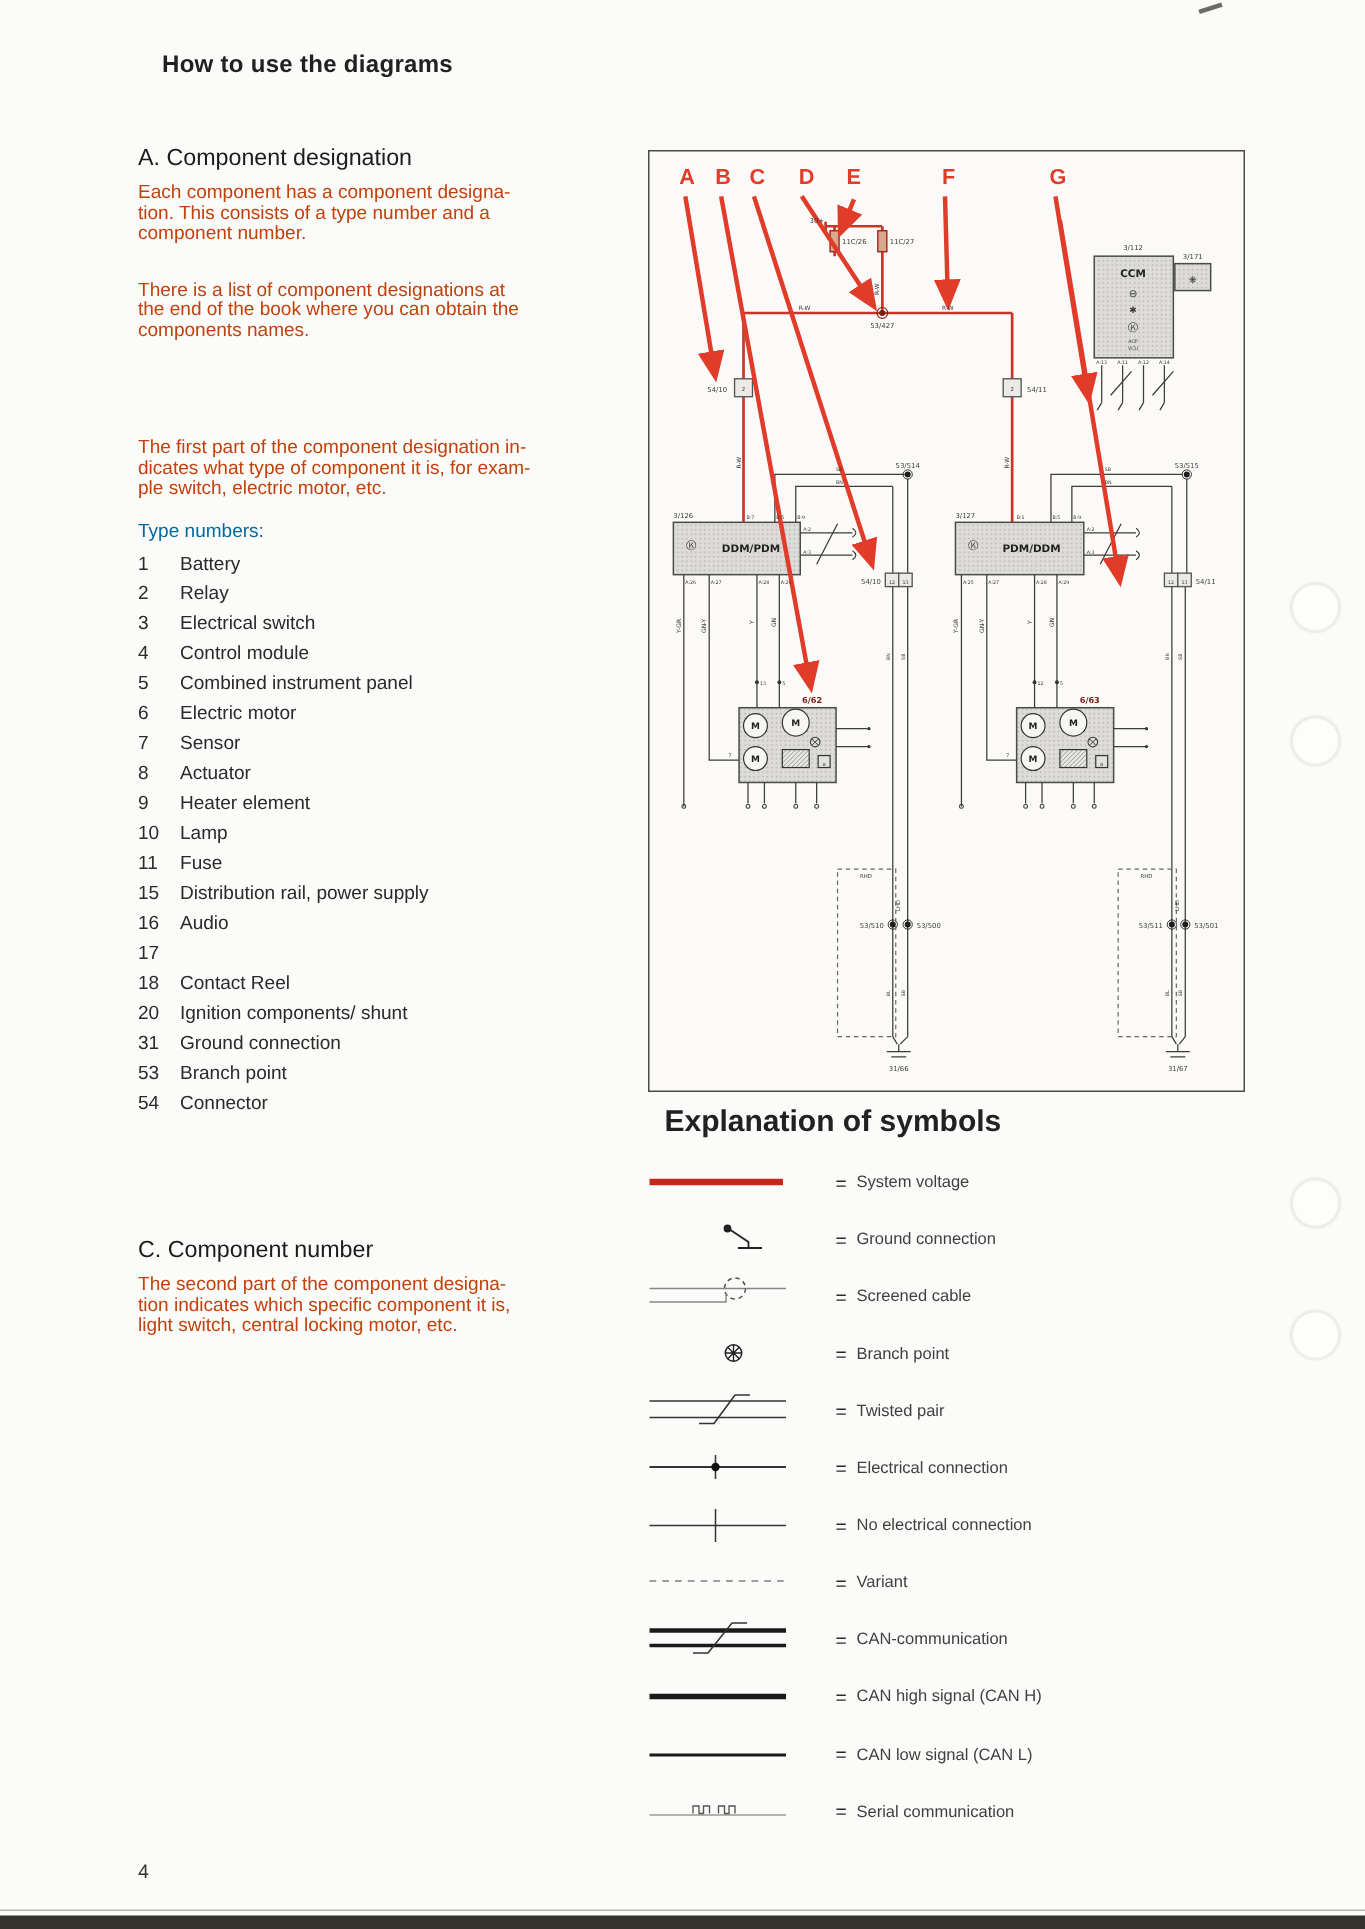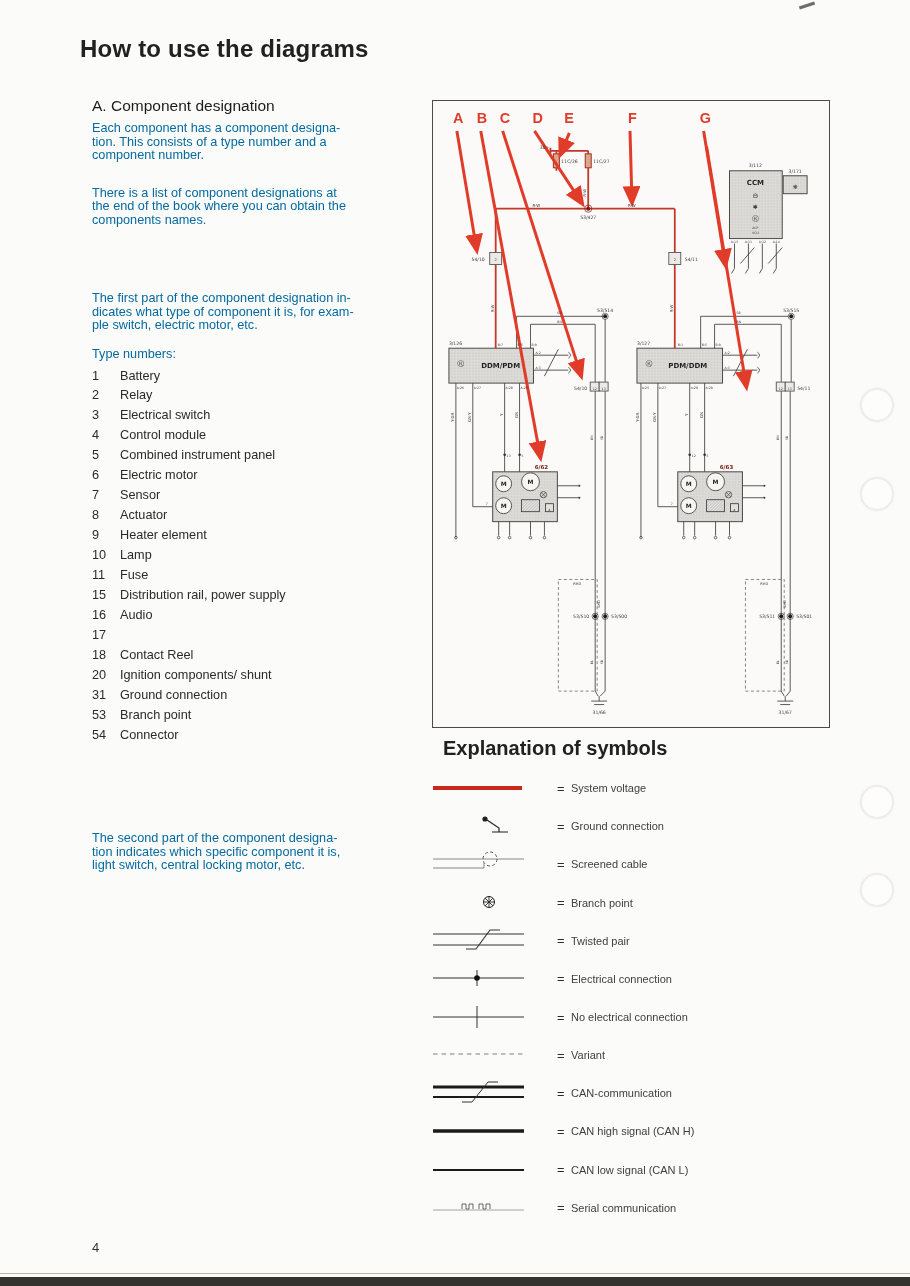--- a/index.html
+++ b/index.html
@@ -1,22 +1,22 @@
 <!DOCTYPE html>
 <html><head>
 <meta charset="utf-8">
 <style>
   html,body{margin:0;padding:0}
   body{width:910px;height:1286px;position:relative;background:#fbfbf9;
        font-family:"Liberation Sans",sans-serif;color:#212121;overflow:hidden}
   .abs{position:absolute}
-  .title{left:80px;top:35px;font-size:24px;font-weight:700;letter-spacing:.2px}
+  .title{left:108px;top:35px;font-size:16px;font-weight:700;letter-spacing:.2px}
   .sec{width:348px}
   .sec-h{font-size:15.5px;font-weight:400;color:#1c1c1c}
-  .para{font-size:12.7px;line-height:13.5px;white-space:pre-line;margin-top:7px;color:#0369a1}
+  .para{font-size:12.7px;line-height:13.5px;white-space:pre-line;margin-top:7px;color:#c2410c}
   .para.second{margin-top:24px}
   .list-title{font-size:12.7px;margin-top:14px;color:#0369a1}
   .tn-list{margin-top:6px}
   .tn-row{display:flex;font-size:12.7px;line-height:19.95px;color:#2a2a2a}
   .tn-num{width:28px;flex:none}
   .panel{left:432px;top:100px;width:398px;height:628px;border:1px solid #4a4a48;
          box-sizing:border-box;background:#fbfaf8}
   .panel svg{display:block;width:100%;height:100%}
   .legend-h{left:443px;top:737px;font-size:20px;font-weight:700}
   .legend{left:432px;top:769px;width:420px}
@@ -136,20 +136,21 @@
         <span>Branch point</span>
       </div>
     <div class="tn-row">
         <span class="tn-num">54</span>
         <span>Connector</span>
       </div>
   </div>
 </div>
 
 <div class="abs sec" style="left:92px;top:825px">
+  <div class="sec-h">C. Component number</div>
   <div class="para">The second part of the component designa-
 tion indicates which specific component it is,
 light switch, central locking motor, etc.</div>
 </div>
 
 <div class="abs panel">
 <svg viewBox="0 0 398 628" preserveAspectRatio="none">
   <defs>
     <marker id="ah" markerWidth="8" markerHeight="8" refX="5.5" refY="3" orient="auto">
       <path d="M0,0 L7,3 L0,6 Z" fill="#e13b2a"></path>

